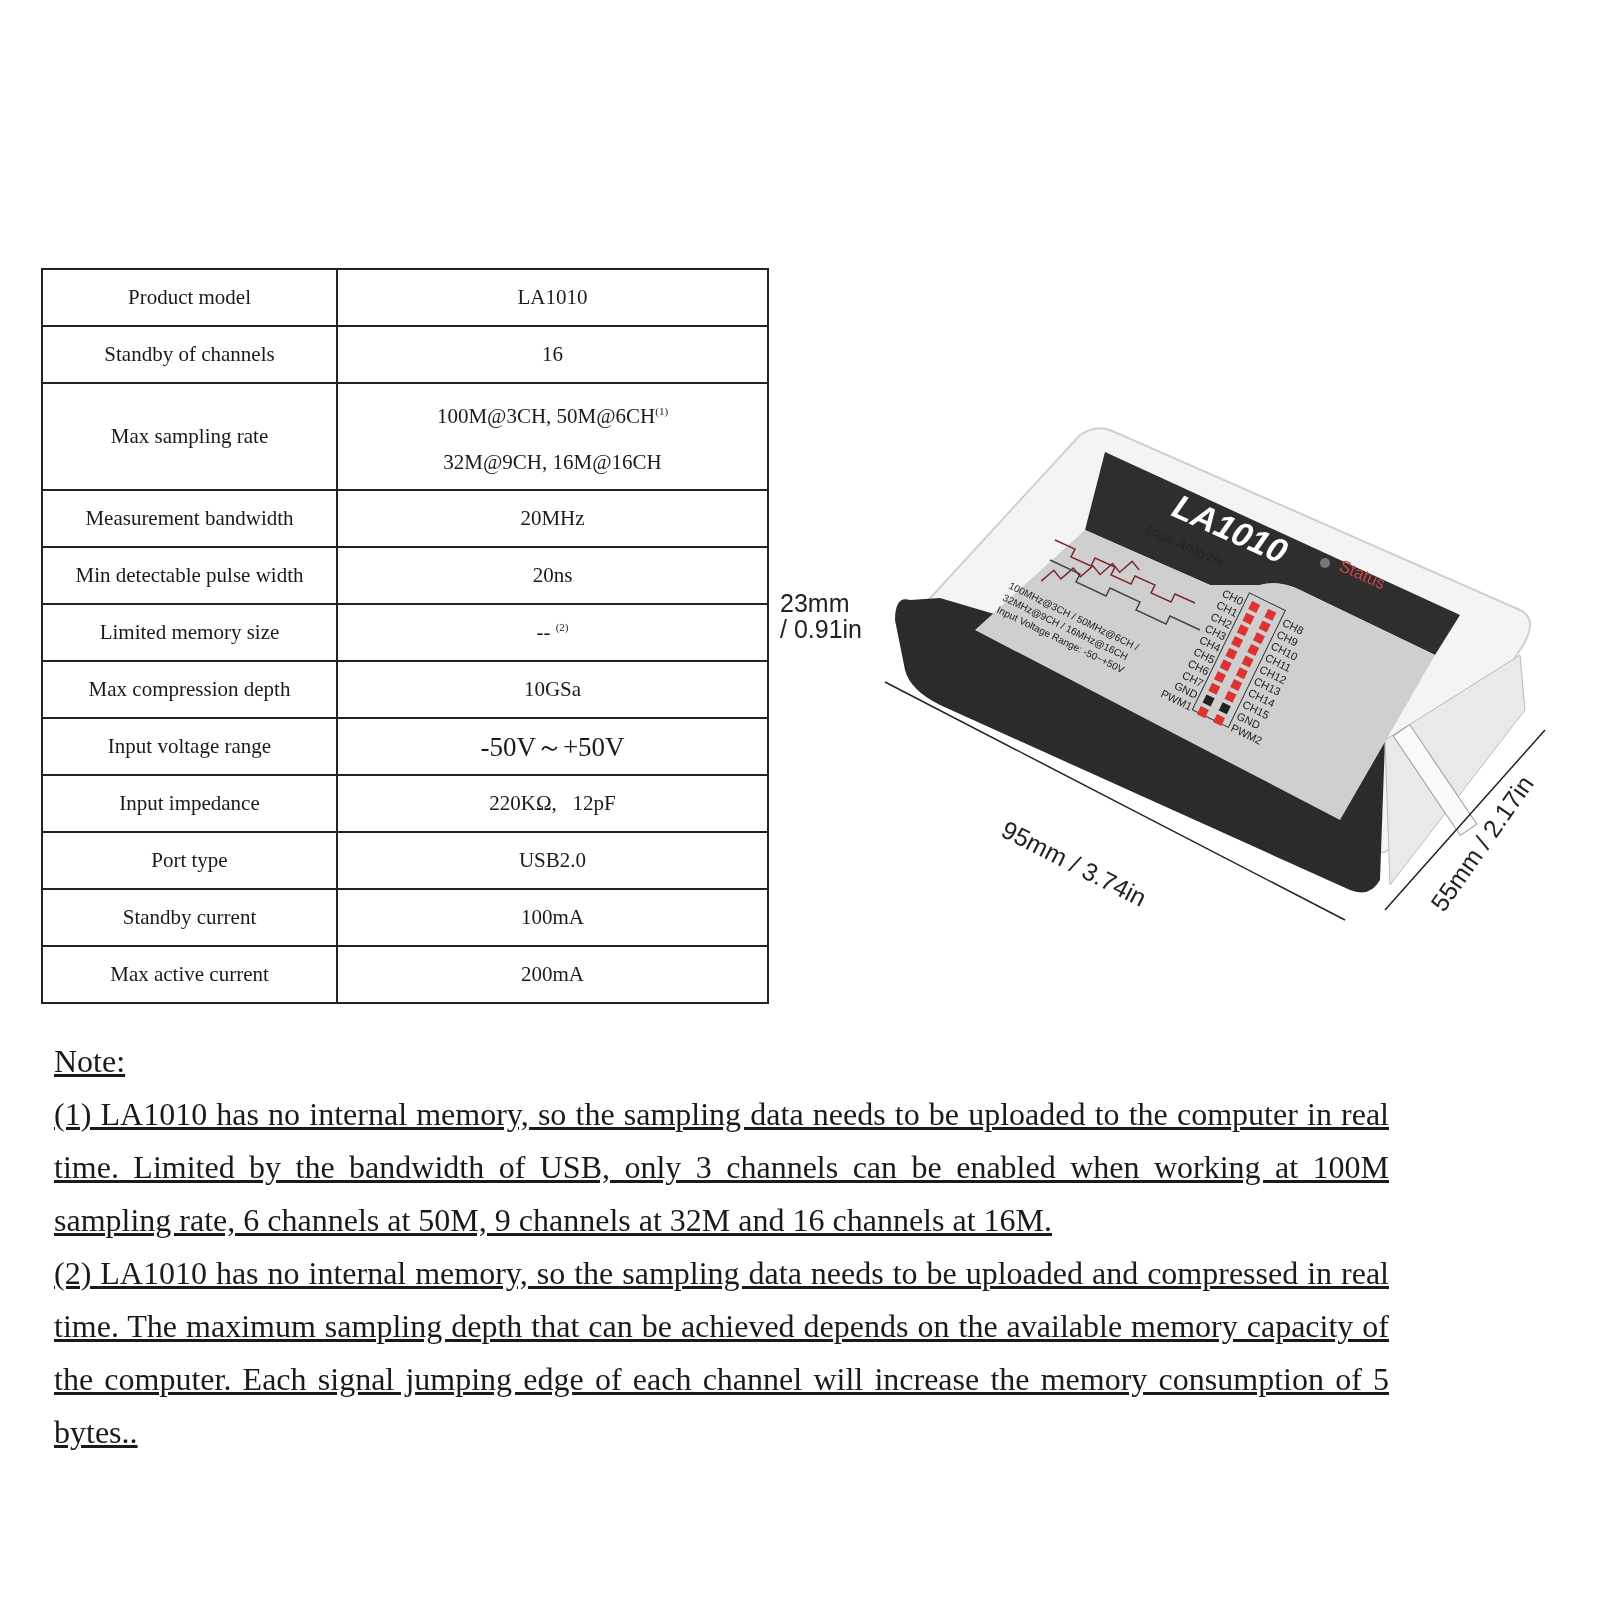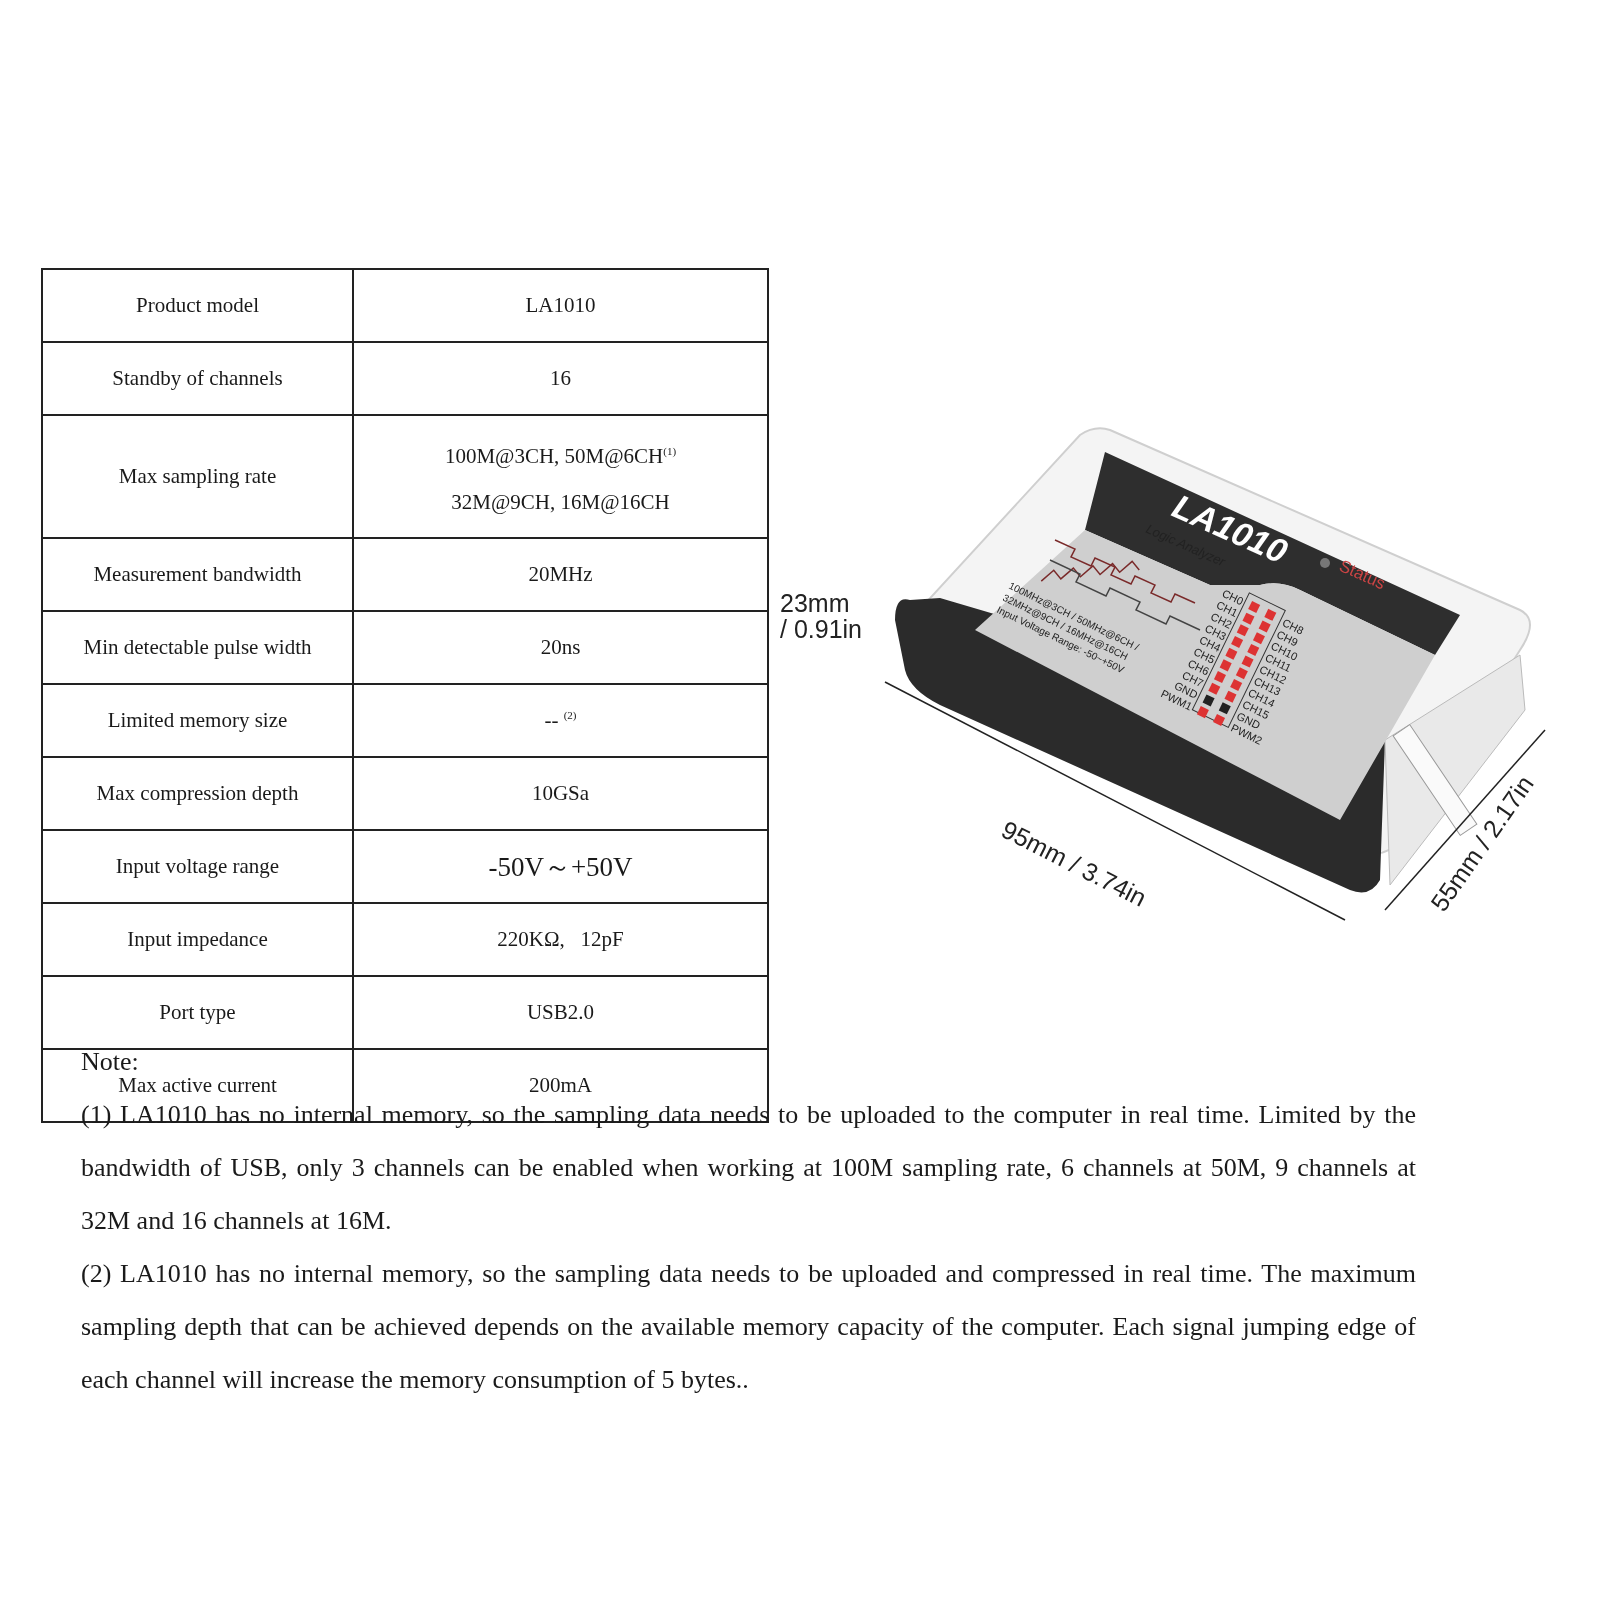--- a/index.html
+++ b/index.html
@@ -1,26 +1,26 @@
 <!DOCTYPE html>
 <html><head>
 <meta charset="utf-8">
 <style>
   html, body { margin:0; padding:0; background:#fff; }
   body { width:1601px; height:1601px; position:relative; overflow:hidden; font-family:"Liberation Serif", serif; color:#1a1a1a; }
 
   table.spec { position:absolute; left:41px; top:268px; width:728px; border-collapse:collapse; }
-  table.spec td { border:2px solid #222; text-align:center; font-size:21px; padding:12px; height:47px; }
+  table.spec td { border:2px solid #222; text-align:center; font-size:21px; padding:4px; height:47px; }
   table.spec td.k { width:285px; }
   table.spec tr.tall td { height:93px; }
   table.spec td.v.big { font-size:27px; }
   sup { font-size:11px; vertical-align:super; }
   .rate-line { display:block; line-height:46px; }
 
-  .notes { position:absolute; left:81px; top:1035px; width:1335px; font-size:26px; line-height:53px; text-align:justify; }
+  .notes { position:absolute; left:54px; top:1035px; width:1335px; font-size:32px; line-height:53px; text-align:justify;text-decoration:underline; }
   .notes p { margin:0; }
 
   .device { position:absolute; left:880px; top:420px; width:680px; height:520px; }
   .dim { position:absolute; font-family:"Liberation Sans", sans-serif; font-size:25px; color:#222; }
 </style>
 </head>
 <body>
 
 <table class="spec">
   <tbody>
@@ -59,20 +59,24 @@
         <td class="k">Input voltage range</td>
         <td class="v big">-50V～+50V</td>
       </tr>
   <tr>
         <td class="k">Input impedance</td>
         <td class="v" style="white-space:pre">220KΩ,   12pF</td>
       </tr>
   <tr>
         <td class="k">Port type</td>
         <td class="v">USB2.0</td>
+      </tr>
+  <tr>
+        <td class="k">Standby current</td>
+        <td class="v">100mA</td>
       </tr>
   <tr>
         <td class="k">Max active current</td>
         <td class="v">200mA</td>
       </tr>
 </tbody>
   </table>
 
 <div class="device">
   <svg width="680" height="520" viewBox="0 0 680 520">

